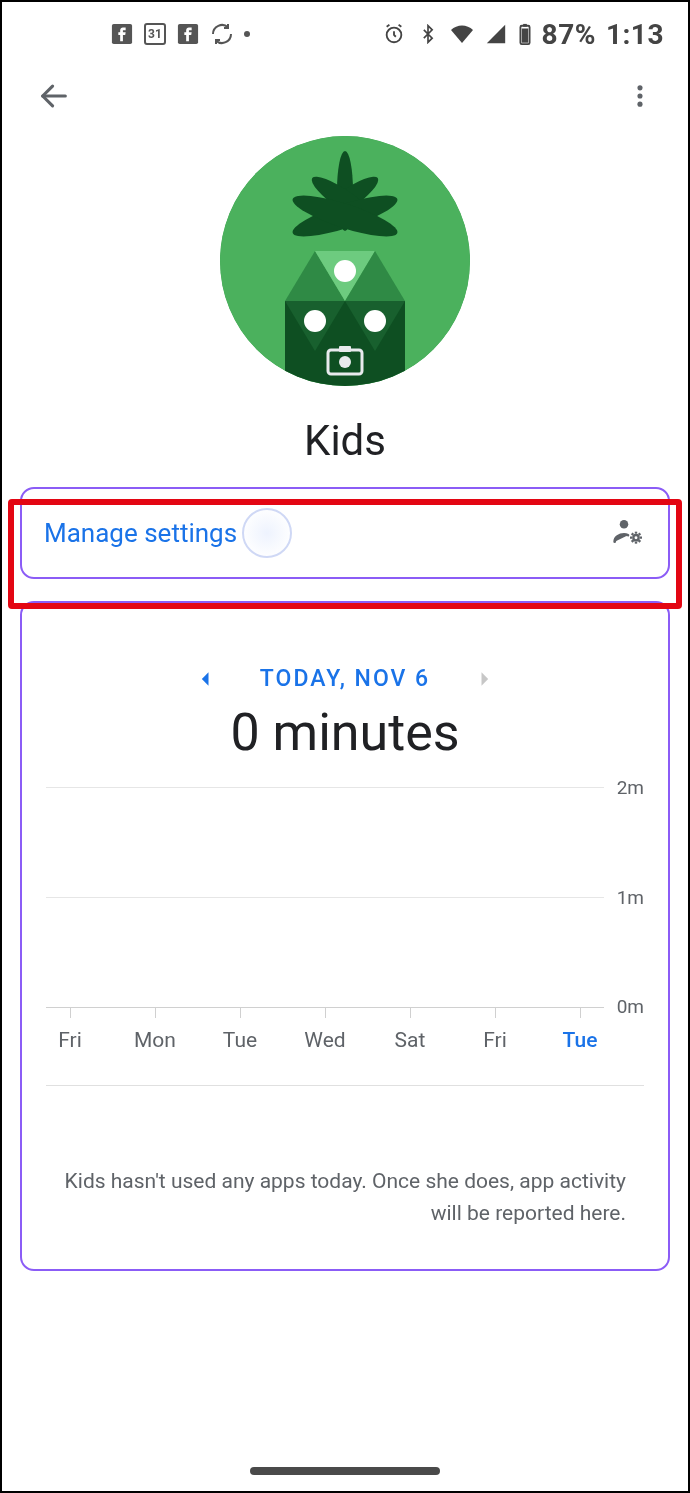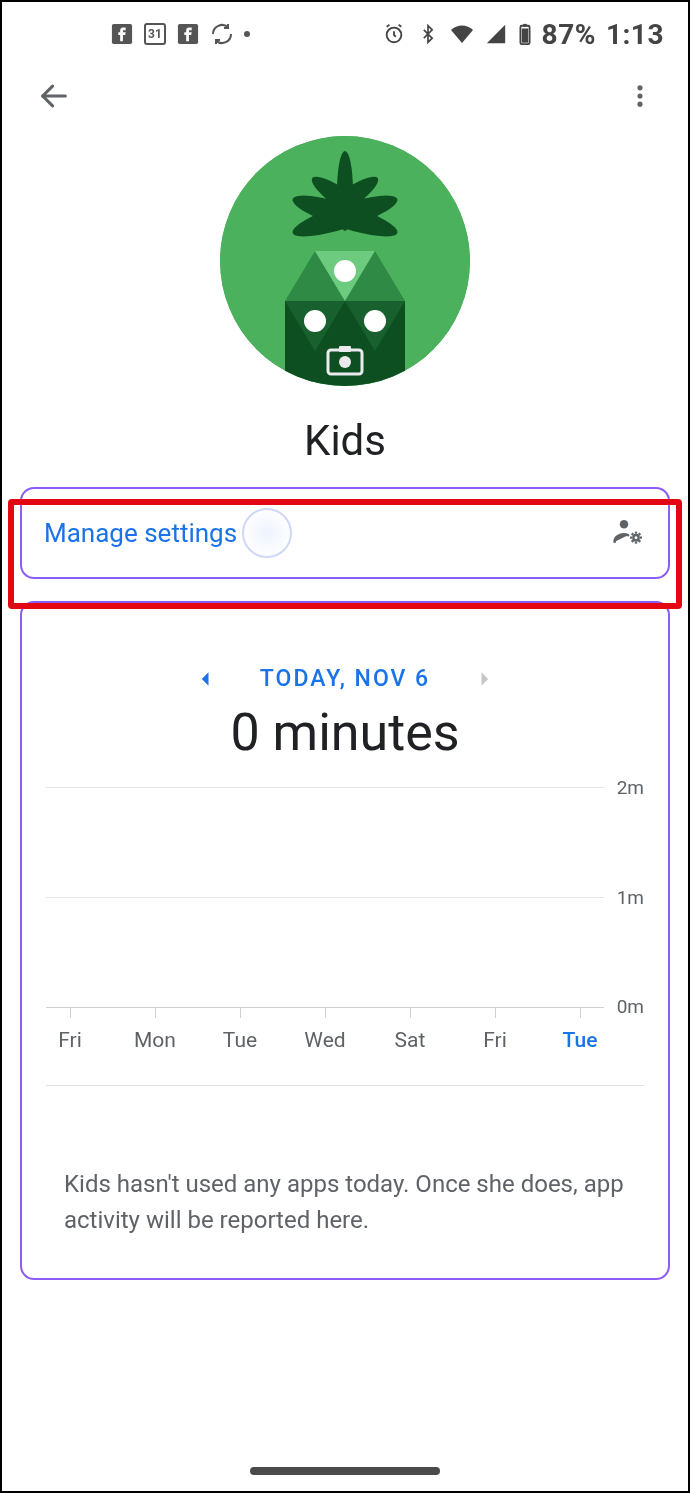--- a/index.html
+++ b/index.html
@@ -108,21 +108,21 @@
     padding-top:20px;
   }
   .xaxis .tick { position:relative; width:48px; text-align:center; }
   .xaxis .tick::before {
     content:""; position:absolute; top:-20px; left:50%; width:1px; height:10px; background:#d0d0d0;
   }
   .xaxis .active { color:#1a73e8; font-weight:500; }
 
   .divider { height:1px; background:#e0e0e0; margin:28px 24px 0 24px; }
   .empty-msg {
-    color:#5f6368; font-size:24px; text-align:left;
+    color:#5f6368; font-size:21px; text-align:right;
     padding:80px 42px 0 42px; line-height:1.5;
   }
 
   .nav-handle {
     position:absolute; bottom:16px; left:50%; transform:translateX(-50%);
     width:190px; height:8px; background:#4a4a4a; border-radius:4px;
   }
 </style>
 </head>
 <body>

